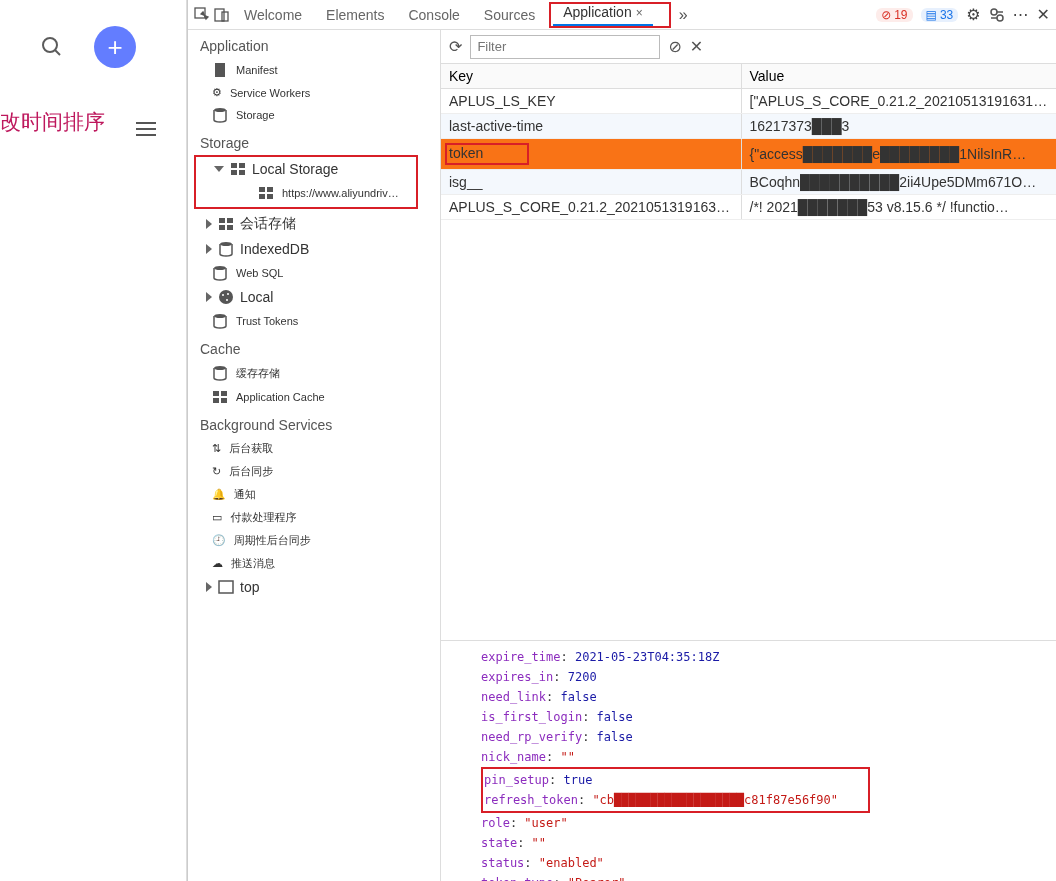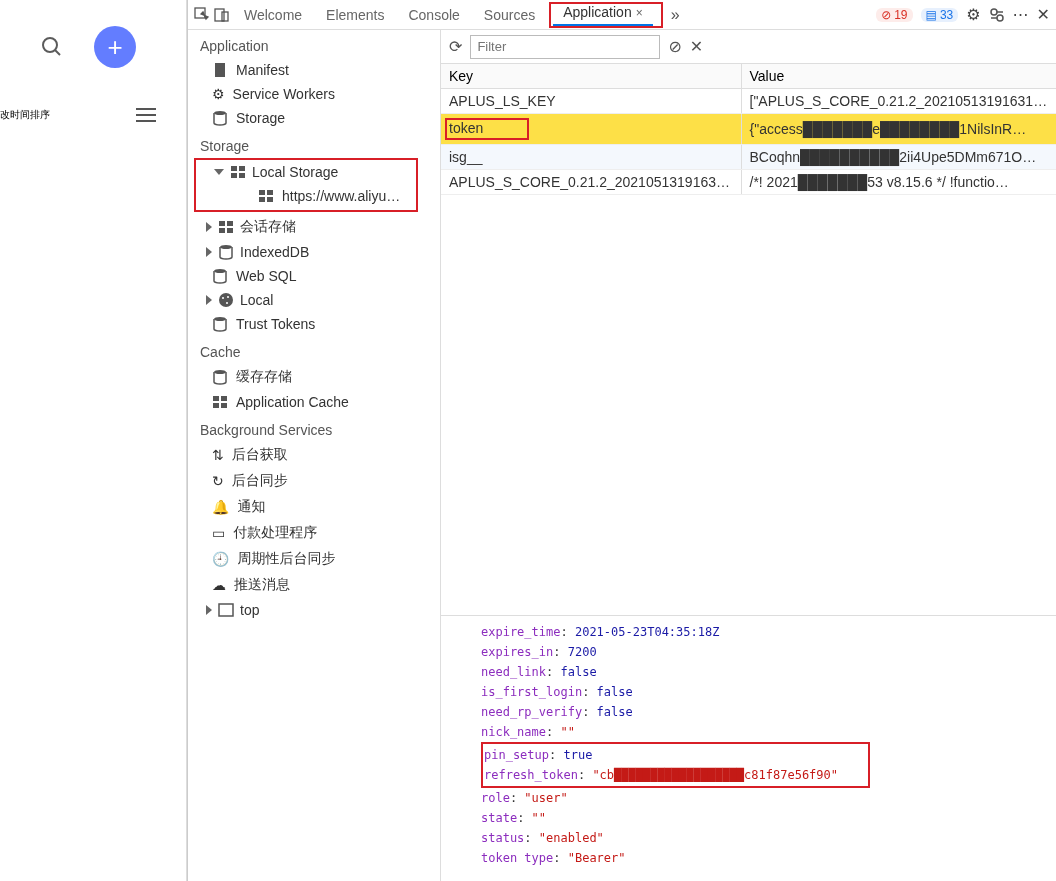--- a/index.html
+++ b/index.html
@@ -1,54 +1,54 @@
 <!DOCTYPE html>
 <html><head>
 <meta charset="utf-8">
 <style>
 * { box-sizing: border-box; margin: 0; padding: 0; }
 body { font-family: "Segoe UI", Arial, sans-serif; font-size: 13px; color: #333; background: #fff; width: 1056px; height: 881px; overflow: hidden; display: flex; }
 .leftcol { width: 187px; border-right: 1px solid #ddd; display: flex; flex-direction: column; }
 .leftcol .top-icons { display: flex; align-items: center; gap: 30px; padding: 26px 0 0 40px; }
 .leftcol .circle-btn { width: 42px; height: 42px; border-radius: 50%; background: #637dff; color: #fff; display: flex; align-items: center; justify-content: center; font-size: 26px; }
 .leftcol .search-ic { width: 24px; height: 24px; opacity: .8; }
-.leftcol .sort-row { display: flex; align-items: flex-start; justify-content: space-between; padding: 40px 30px 0 0; color: #000000; font-size: 10px; }
+.leftcol .sort-row { display: flex; align-items: flex-end; justify-content: space-between; padding: 40px 30px 0 0; color: #be185d; font-size: 21px; }
 .leftcol .hamburger { display: flex; flex-direction: column; gap: 4px; }
 .leftcol .hamburger span { width: 20px; height: 2px; background: #555; display: block; }
 .devtools { flex: 1; display: flex; flex-direction: column; border-left: 1px solid #ccc; }
 .dt-top { height: 30px; border-bottom: 1px solid #ddd; display: flex; align-items: center; padding: 0 6px; gap: 4px; position: relative; }
 .dt-top .tab { padding: 4px 10px; font-size: 14px; color: #666; cursor: pointer; white-space: nowrap; }
 .dt-top .tab.active { color: #333; border-bottom: 2px solid #0074e8; }
 .dt-top .tab .close-x { margin-left: 4px; font-size: 12px; color: #666; }
-.red-box-tab { border: 2px solid #d81f27; padding: 0 8px 6px 2px; }
+.red-box-tab { border: 2px solid #d81f27; padding: 0 16px 6px 2px; }
 .dt-top .right-icons { margin-left: auto; display: flex; align-items: center; gap: 8px; }
 .badge { font-size: 12px; padding: 0 5px; border-radius: 6px; display: flex; align-items: center; gap: 3px; }
 .badge.err { background: #fdecea; color: #d93025; }
 .badge.warn { background: #e7f0fd; color: #1a73e8; }
 .ic { width: 16px; height: 16px; display: inline-block; }
 .dt-body { flex: 1; display: flex; overflow: hidden; }
 .sidebar { width: 253px; border-right: 1px solid #ddd; overflow-y: auto; font-size: 14px; color: #333; }
 .sb-section { padding: 8px 12px 4px 12px; color: #555; font-size: 14px; }
-.sb-item { display: flex; align-items: center; gap: 8px; padding: 4px 12px 4px 24px; cursor: pointer; font-size: 14px; }
+.sb-item { display: flex; align-items: center; gap: 8px; padding: 4px 12px 4px 24px; cursor: pointer; font-size: 11px; }
 .sb-item.indent2 { padding-left: 62px; }
 .tri { display: inline-block; width: 0; height: 0; border-style: solid; }
 .tri.right { border-width: 5px 0 5px 6px; border-color: transparent transparent transparent #666; }
 .tri.down { border-width: 6px 5px 0 5px; border-color: #666 transparent transparent transparent; }
 .sb-row-expand { display: flex; align-items: center; gap: 6px; padding: 4px 12px 4px 18px; }
 .redbox-ls { border: 2px solid #d81f27; margin: 0 22px 2px 6px; padding-bottom: 2px; }
 .main { flex: 1; display: flex; flex-direction: column; }
 .filterbar { height: 34px; border-bottom: 1px solid #ddd; display: flex; align-items: center; gap: 8px; padding: 0 8px; }
 .filterbar input { flex: 0 0 150px; height: 24px; border: 1px solid #bbb; padding: 0 6px; font-size: 13px; }
 .table-wrap { flex: 0 0 auto; }
 table.kv { width: 100%; border-collapse: collapse; font-size: 14px; }
 table.kv th { text-align: left; font-weight: 400; padding: 4px 8px; border-bottom: 1px solid #ddd; border-right: 1px solid #ddd; background: #fafafa; color: #000000; }
 table.kv th:last-child { border-right: none; }
 table.kv td { padding: 4px 8px; border-bottom: 1px solid #eee; border-right: 1px solid #ddd; white-space: nowrap; overflow: hidden; text-overflow: ellipsis; max-width: 280px; }
 table.kv td:last-child { border-right: none; }
-table.kv tr.sel td { background: #fde047; }
+table.kv tr.sel td { background: #f97316; }
 table.kv tr.alt td { background: #f4f8fd; }
 .redbox-token { display: inline-block; border: 2px solid #d81f27; padding: 0 44px 2px 2px; margin-left: -4px; }
 .json-pane { flex: 1; border-top: 1px solid #ddd; padding: 6px 10px 6px 40px; font-family: Consolas, monospace; font-size: 12px; line-height: 20px; overflow: hidden; color: #333; margin-top: 420px; position: relative; }
 .k-purple { color: #8c2dbe; }
 .v-blue { color: #1a1aa6; }
 .v-str { color: #c41a16; }
 .redbox-refresh { border: 2px solid #d81f27; padding: 1px 30px 1px 1px; display: inline-block; }
 .gear, .dots, .close-ic { font-size: 16px; color: #444; cursor: pointer; }
 .more-chev { font-size: 16px; color: #555; padding: 0 4px; }
 .sb-item svg, .sb-row-expand svg { flex-shrink: 0; }
@@ -258,20 +258,24 @@
               <tr>
             <th style="width:300px">Key</th>
             <th>Value</th>
           </tr>
             </thead>
           <tbody>
             <tr>
                 <td>APLUS_LS_KEY</td>
                 <td>["APLUS_S_CORE_0.21.2_20210513191631…</td>
               </tr>
+            <tr class="alt">
+                <td>last-active-time</td>
+                <td>16217373███3</td>
+              </tr>
             <tr class="sel">
                 <td><span class="redbox-token"><span>token</span></span></td>
                 <td>{"access███████e████████1NilsInR…</td>
               </tr>
             <tr class="alt">
                 <td>isg__</td>
                 <td>BCoqhn██████████2ii4Upe5DMm671O…</td>
               </tr>
             <tr>
                 <td>APLUS_S_CORE_0.21.2_20210513191631_2…</td>

